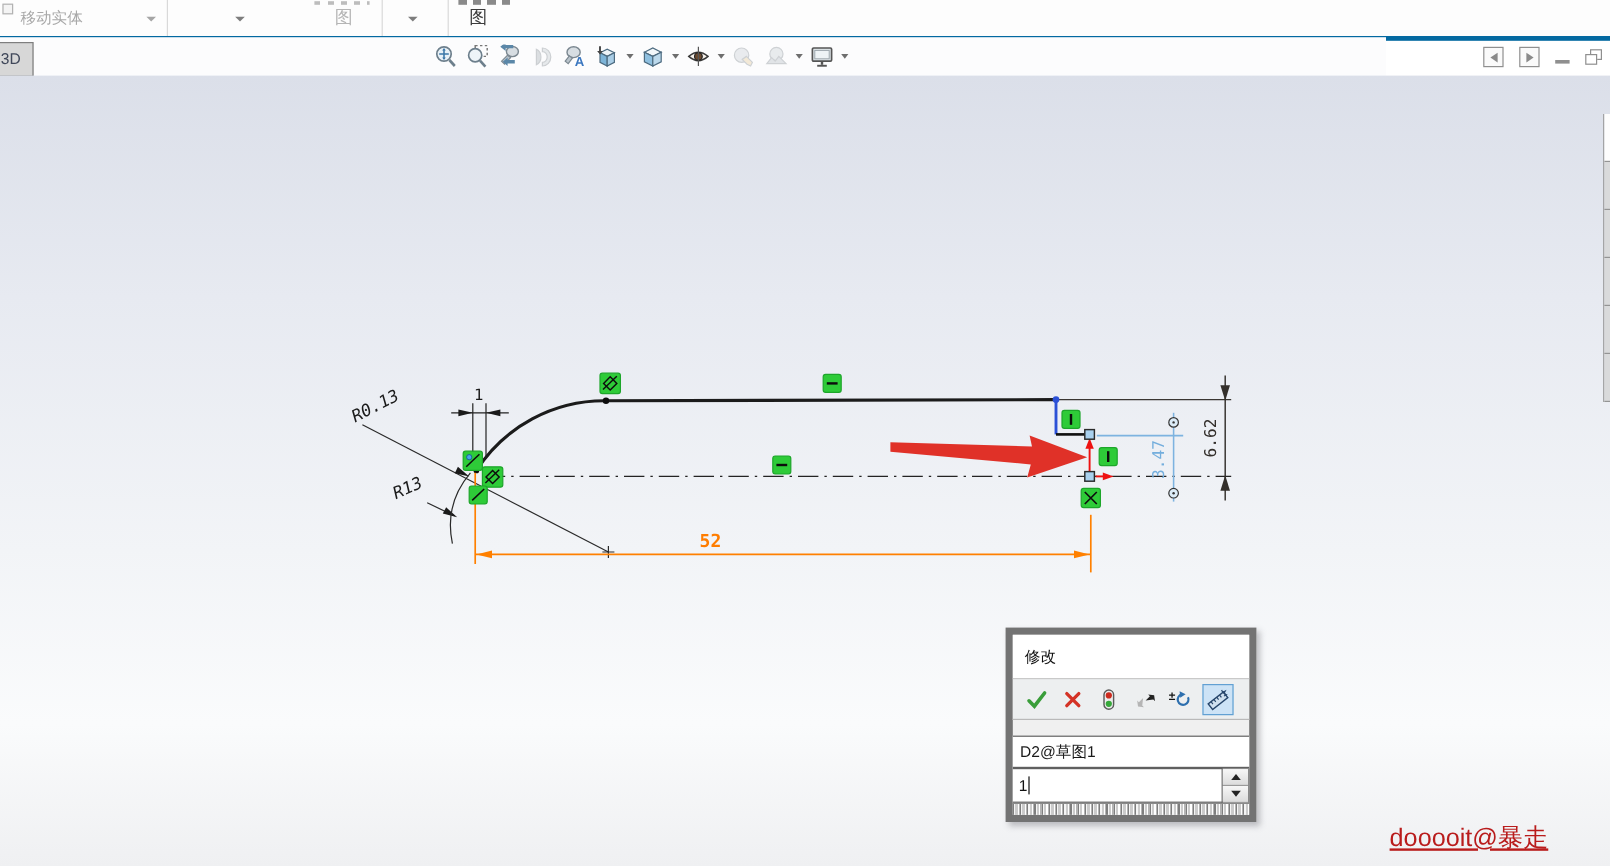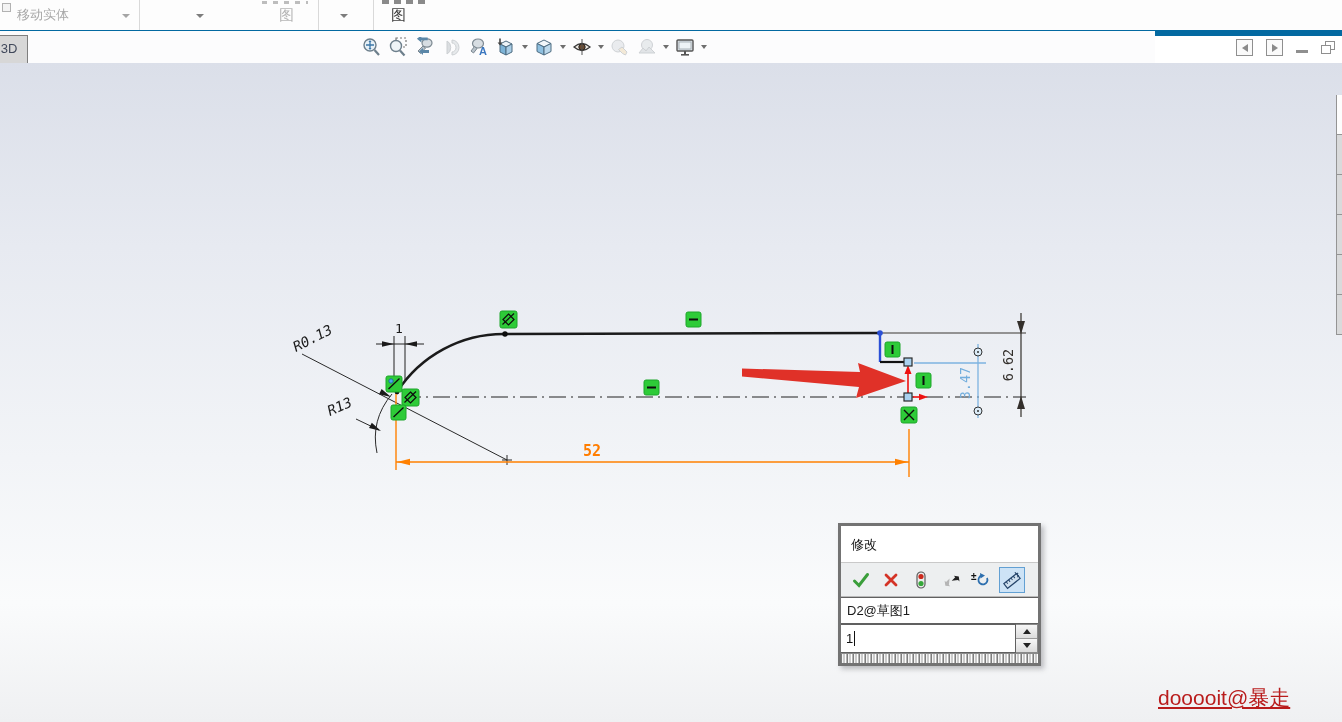--- a/index.html
+++ b/index.html
@@ -2,21 +2,21 @@
 <html><head>
 <meta charset="utf-8">
 <style>
   html,body{margin:0;padding:0;}
   body{
     width:1342px;height:722px;position:relative;overflow:hidden;
     font-family:"Liberation Sans","DejaVu Sans",sans-serif;
     background:#fff;
   }
   
-  .row1{position:absolute;left:0;top:0;width:1342px;height:30px;background:#fdfdfd;border-bottom:6px solid #0369a1;}
+  .row1{position:absolute;left:0;top:0;width:1342px;height:30px;background:#fdfdfd;border-bottom:4px solid #0369a1;}
   .row1 .cutsq{position:absolute;left:2px;top:3px;width:7px;height:7px;border:1px solid #b2b2b2;background:#f4f4f4;}
   .lbl-gray{position:absolute;top:0;height:30px;line-height:30px;font-size:13px;color:#a8a8a8;white-space:nowrap;}
   .lbl-dark{position:absolute;top:0;height:30px;line-height:30px;font-size:15px;color:#3c3c3c;white-space:nowrap;}
   .caret{position:absolute;top:14px;width:0;height:0;border-left:4px solid transparent;border-right:4px solid transparent;border-top:4px solid #7d7d7d;}
   .caret.dis{border-top-color:#a5a5a5;}
   .vsep{position:absolute;top:0;width:1px;height:30px;background:#d9d9d9;}
   .frag{position:absolute;top:1px;height:3px;background:repeating-linear-gradient(90deg,#bdbdbd 0 5px,transparent 5px 11px);}
   .frag.dark{background:repeating-linear-gradient(90deg,#8a8a8a 0 7px,transparent 7px 12px);height:4px;top:0;}
   
   .row2{position:absolute;left:0;top:31px;width:1155px;height:32px;background:#fcfcfd;}
@@ -41,29 +41,29 @@
   
   .canvas{position:absolute;left:0;top:63px;width:1342px;height:659px;
     background:linear-gradient(180deg,#dbdfe9 0%,#e7eaf1 28%,#f2f4f7 60%,#fafbfc 82%,#eff0f2 100%);}
   .sketchsvg{position:absolute;left:0;top:0;width:1342px;height:722px;}
   text.dim{font-family:"DejaVu Sans Mono","Liberation Mono",monospace;}
   
   .rstrip{position:absolute;left:1336px;top:95px;width:6px;border-left:1px solid #949494;}
   .rstrip .cell{height:39px;border-bottom:1px solid #949494;background:#d9dadb;}
   .rstrip .cell.first{background:#fdfdfd;}
   
-  .mdlg{position:absolute;left:838px;top:523px;width:197px;background:#f0f0f0;border:3px solid #737373;
+  .mdlg{position:absolute;left:838px;top:523px;width:197px;background:#f0f0f0;border:6px solid #737373;
         box-shadow:3px 3px 5px rgba(80,80,90,.35);z-index:30;}
   .mdlg .title{height:36px;background:#fff;font-size:13px;color:#111;line-height:38px;padding-left:10px;}
   .mdlg .tbar{height:33px;background:#edeff0;border-top:1px solid #c9c9c9;border-bottom:1px solid #b9b9b9;
         display:flex;align-items:center;gap:6px;padding-left:8px;}
   .mdlg .tbtn{width:24px;height:24px;display:flex;align-items:center;justify-content:center;}
   .mdlg .tbtn.hl{background:#cde3f6;border:1px solid #62a0d3;}
   .namefield{height:25px;background:#fff;border:1px solid #606060;border-left:none;border-right:none;
-        font-size:13px;color:#1a1a1a;line-height:25px;padding-left:6px;}
+        font-size:13px;color:#1a1a1a;line-height:25px;padding-left:6px;margin-top:13px;}
   .valrow{height:29px;display:flex;}
   .valbox{flex:1;background:#fff;border:1px solid #606060;border-left:none;display:flex;align-items:center;
         font-size:13px;color:#111;padding-left:5px;}
   .caretbar{width:1px;height:15px;background:#111;margin-left:1px;}
   .spin{width:21px;display:flex;flex-direction:column;border:1px solid #8a8a8a;border-left:none;}
   .spin .sb{flex:1;background:linear-gradient(180deg,#f7f7f7,#dcdcdc);border-bottom:1px solid #9a9a9a;
         display:flex;align-items:center;justify-content:center;}
   .spin .sb:last-child{border-bottom:none;}
   .tri-u{width:0;height:0;border-left:4px solid transparent;border-right:4px solid transparent;border-bottom:5px solid #222;}
   .tri-d{width:0;height:0;border-left:4px solid transparent;border-right:4px solid transparent;border-top:5px solid #222;}

